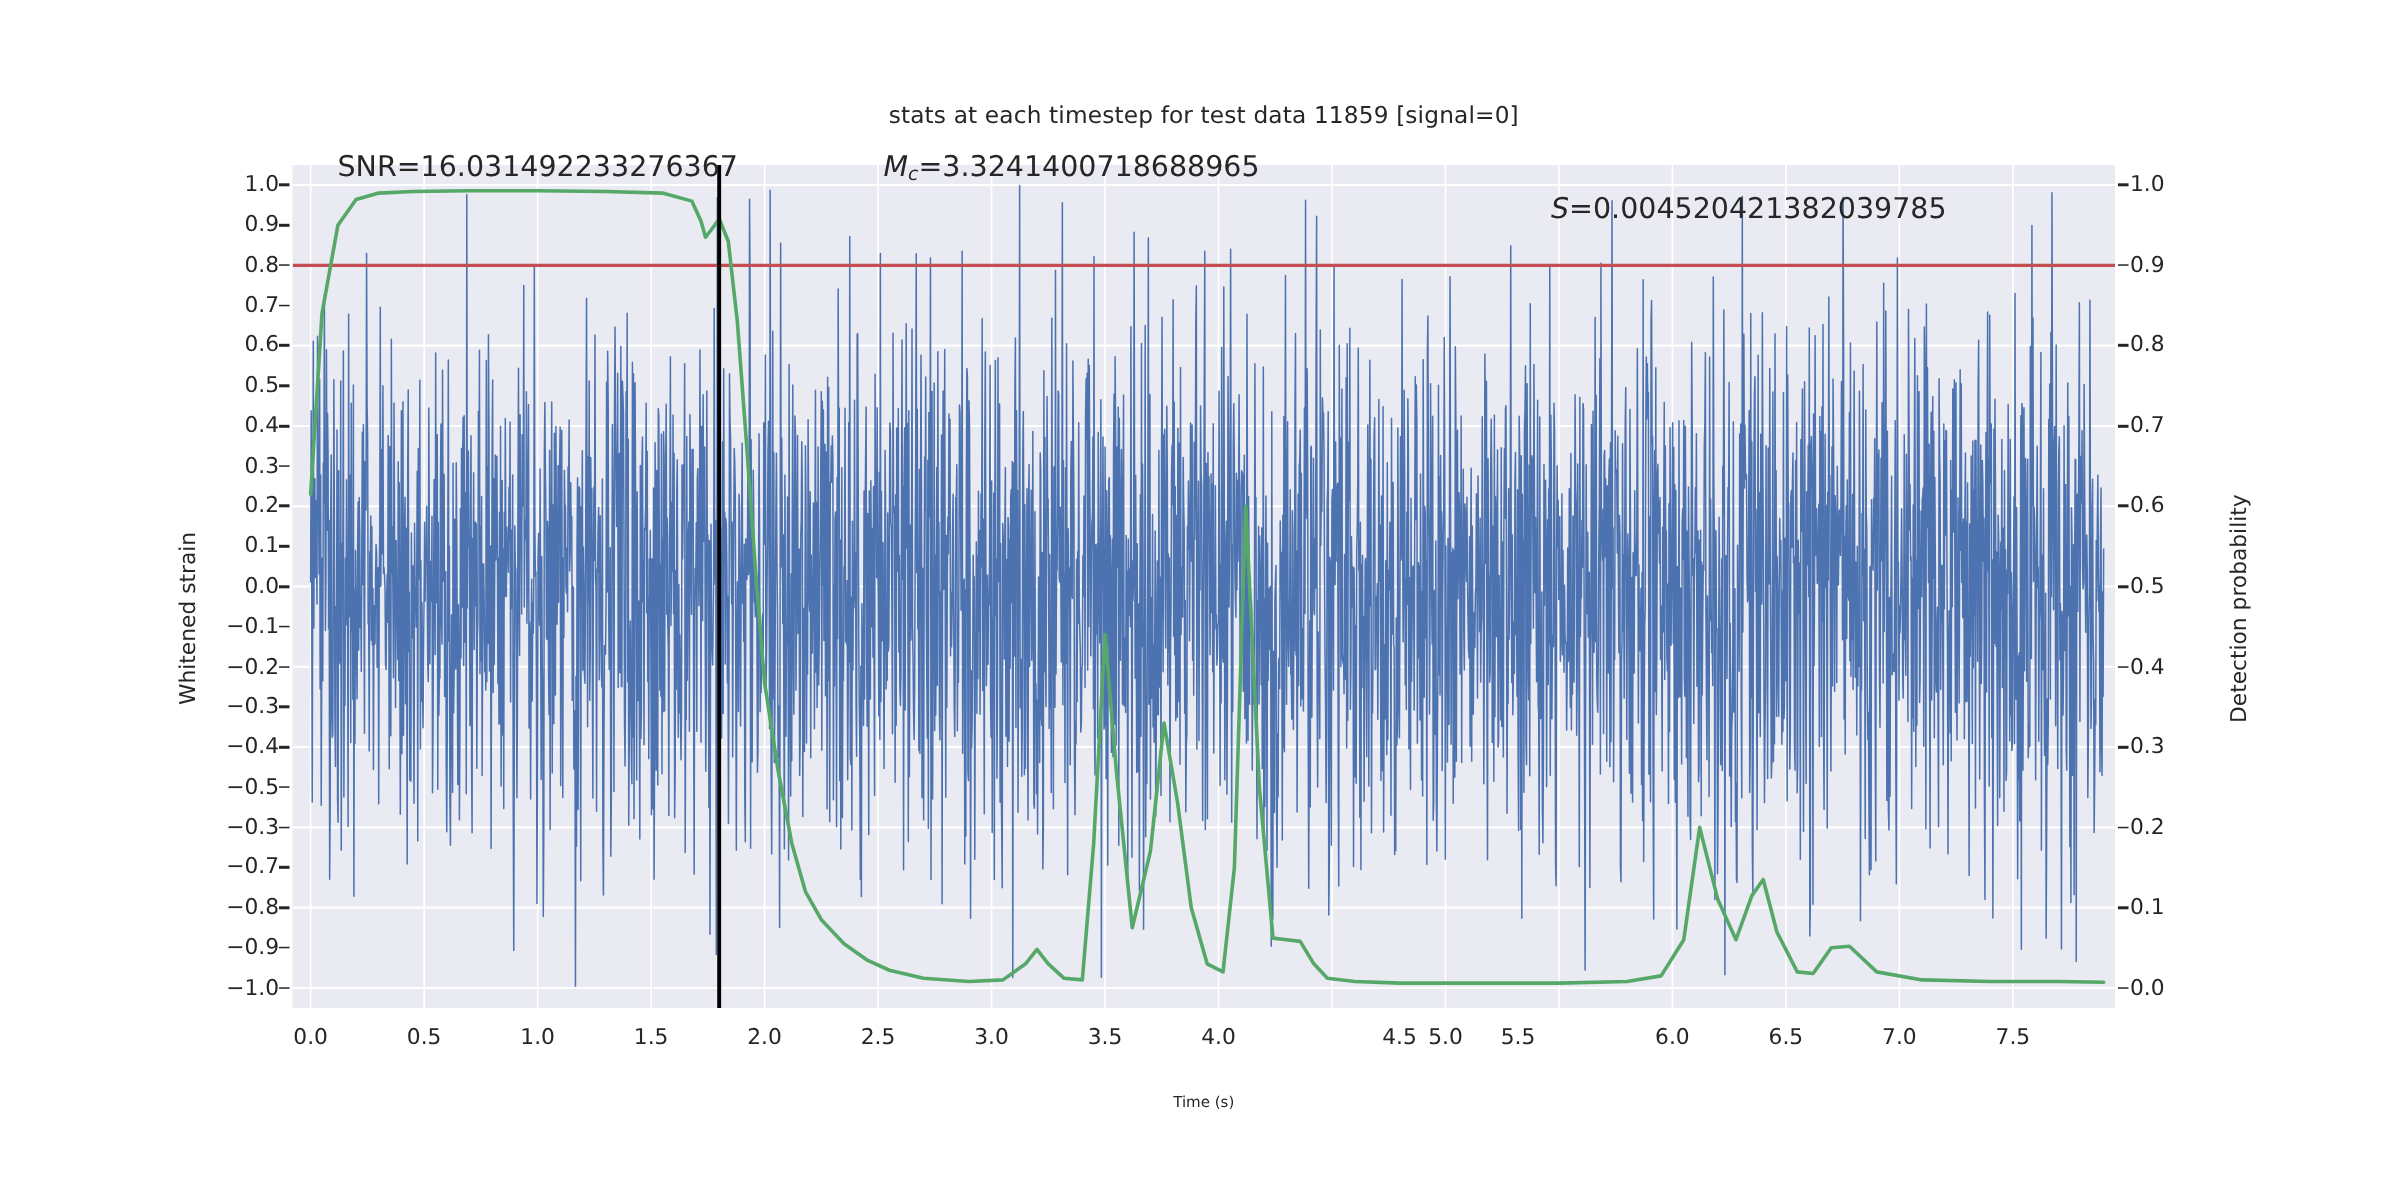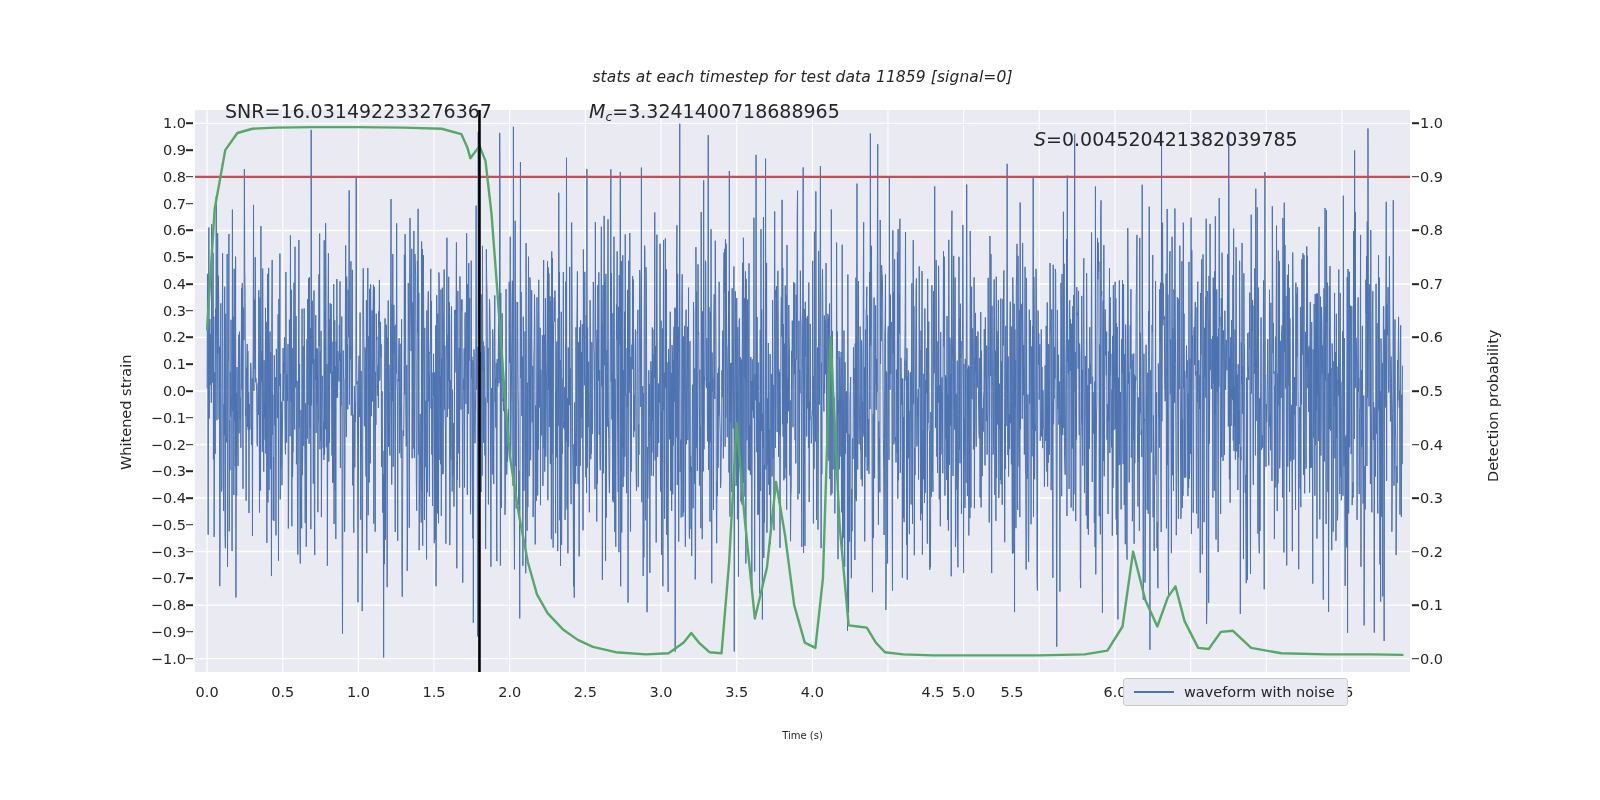--- a/index.html
+++ b/index.html
@@ -9,21 +9,21 @@
     font-family:"DejaVu Sans","Liberation Sans",sans-serif;
     overflow:hidden;
     position:relative;
   }
   #figure{position:absolute;left:0;top:0;width:1600px;height:800px;background:#ffffff;}
 
   
   #chart-title{
     position:absolute;left:195px;top:68px;width:1215px;
     text-align:center;font-size:15.5px;color:#262626;
-    letter-spacing:0.1px;white-space:nowrap;font-style:italic;
+    letter-spacing:0.1px;white-space:nowrap;
   }
 
   
   #plot-area{
     position:absolute;left:195px;top:110px;width:1215px;height:562px;
     background:#eaeaf2;overflow:hidden;
   }
   #grid-layer,#data-layer{position:absolute;left:0;top:0;width:100%;height:100%;}
 
   
@@ -212,18 +212,14 @@
   <div id="annotation-layer">
     <div class="annot" id="annot-snr" style="left:225px;"><span>SNR=</span><span>16.031492233276367</span></div>
     <div class="annot" id="annot-mc" style="left:589px;"><i>M</i><sub>c</sub><span>=</span><span>3.3241400718688965</span></div>
     <div class="annot" id="annot-s" style="left:1034px;margin-top:28px;"><i>S</i><span>=</span><span>0.004520421382039785</span></div>
   </div>
 
   <div id="ylabel-left">Whitened strain</div>
   <div id="ylabel-right">Detection probability</div>
   <div id="xlabel">Time (s)</div>
 
-  <div id="legend">
-    <span id="legend-line"></span>
-    <span id="legend-label">waveform with noise</span>
-  </div>
 
 </div>
 
 </body></html>

